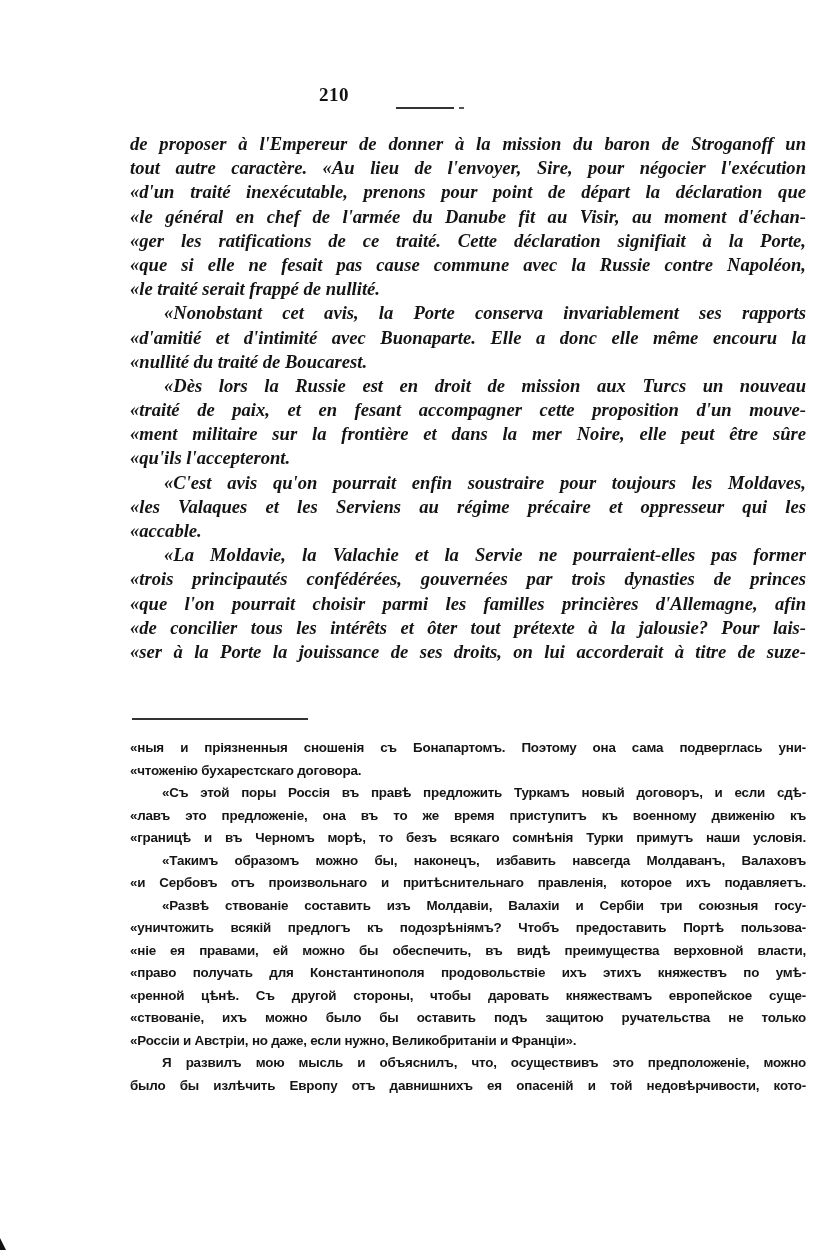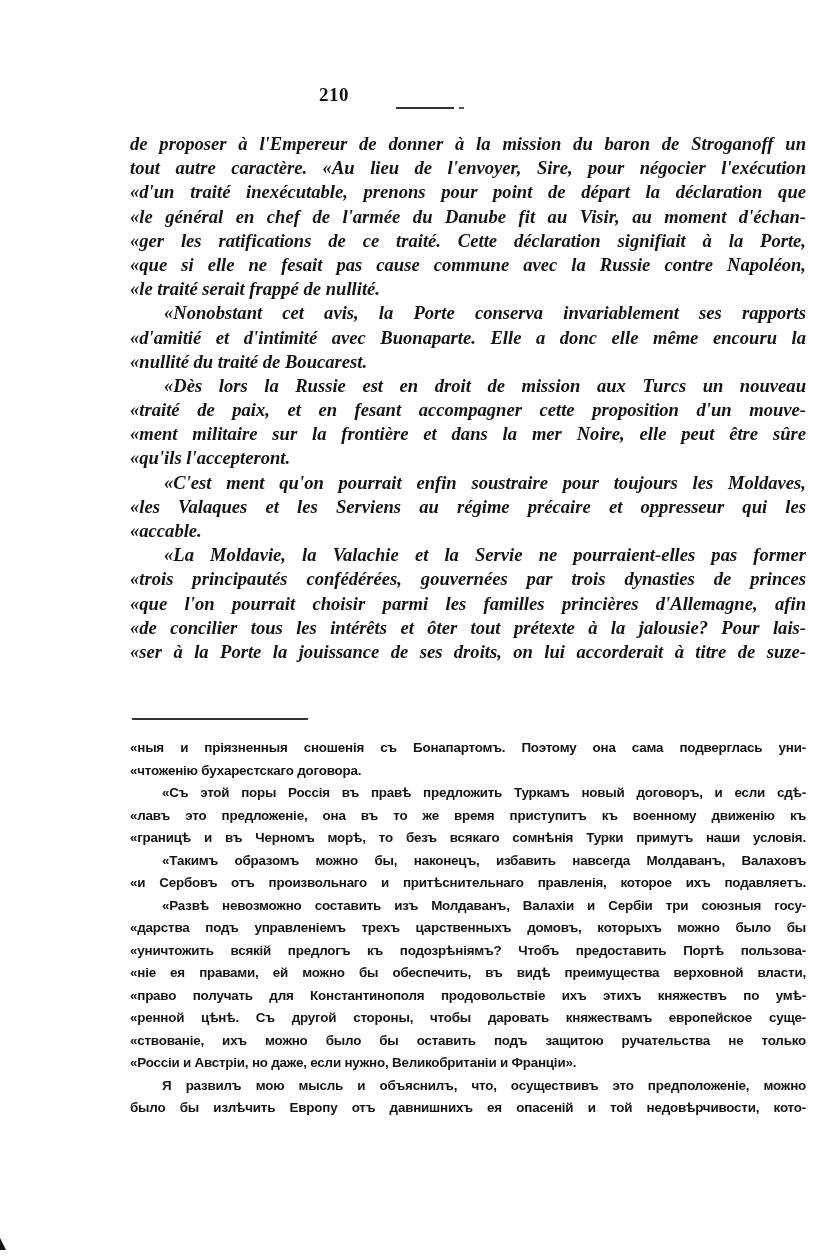--- a/index.html
+++ b/index.html
@@ -55,42 +55,41 @@
       <span class="line">«ger les ratifications de ce traité. Cette déclaration signifiait à la Porte,</span>
       <span class="line">«que si elle ne fesait pas cause commune avec la Russie contre Napoléon,</span>
       <span class="line last">«le traité serait frappé de nullité.</span>
       <span class="line indent">«Nonobstant cet avis, la Porte conserva invariablement ses rapports</span>
       <span class="line">«d'amitié et d'intimité avec Buonaparte. Elle a donc elle même encouru la</span>
       <span class="line last">«nullité du traité de Boucarest.</span>
       <span class="line indent">«Dès lors la Russie est en droit de mission aux Turcs un nouveau</span>
       <span class="line">«traité de paix, et en fesant accompagner cette proposition d'un mouve-</span>
       <span class="line">«ment militaire sur la frontière et dans la mer Noire, elle peut être sûre</span>
       <span class="line last">«qu'ils l'accepteront.</span>
-      <span class="line indent">«C'est ment qu'on pourrait enfin soustraire pour toujours les Moldaves,</span>
+      <span class="line indent">«C'est avis qu'on pourrait enfin soustraire pour toujours les Moldaves,</span>
       <span class="line">«les Valaques et les Serviens au régime précaire et oppresseur qui les</span>
       <span class="line last">«accable.</span>
       <span class="line indent">«La Moldavie, la Valachie et la Servie ne pourraient-elles pas former</span>
       <span class="line">«trois principautés confédérées, gouvernées par trois dynasties de princes</span>
       <span class="line">«que l'on pourrait choisir parmi les familles princières d'Allemagne, afin</span>
       <span class="line">«de concilier tous les intérêts et ôter tout prétexte à la jalousie? Pour lais-</span>
       <span class="line">«ser à la Porte la jouissance de ses droits, on lui accorderait à titre de suze-</span>
     </div>
 
   <div class="footnote-rule"></div>
 
   <div class="footnote-text" id="footnote-text">
       <span class="line">«ныя и пріязненныя сношенія съ Бонапартомъ. Поэтому она сама подверглась уни-</span>
       <span class="line last">«чтоженію бухарестскаго договора.</span>
       <span class="line indent">«Съ этой поры Россія въ правѣ предложить Туркамъ новый договоръ, и если сдѣ-</span>
       <span class="line">«лавъ это предложеніе, она въ то же время приступитъ къ военному движенію къ</span>
       <span class="line">«границѣ и въ Черномъ морѣ, то безъ всякаго сомнѣнія Турки примутъ наши условія.</span>
       <span class="line indent">«Такимъ образомъ можно бы, наконецъ, избавить навсегда Молдаванъ, Валаховъ</span>
       <span class="line">«и Сербовъ отъ произвольнаго и притѣснительнаго правленія, которое ихъ подавляетъ.</span>
-      <span class="line indent">«Развѣ невозможно составить изъ Молдаванъ, Валахіи и Сербіи три союзныя госу-</span>
-      <span class="line">«дарства подъ управленіемъ трехъ царственныхъ домовъ, которыхъ можно было бы</span>
+      <span class="line indent">«Развѣ ствованіе составить изъ Молдавіи, Валахіи и Сербіи три союзныя госу-</span>
       <span class="line">«уничтожить всякій предлогъ къ подозрѣніямъ? Чтобъ предоставить Портѣ пользова-</span>
       <span class="line">«ніе ея правами, ей можно бы обеспечить, въ видѣ преимущества верховной власти,</span>
       <span class="line">«право получать для Константинополя продовольствіе ихъ этихъ княжествъ по умѣ-</span>
       <span class="line">«ренной цѣнѣ. Съ другой стороны, чтобы даровать княжествамъ европейское суще-</span>
       <span class="line">«ствованіе, ихъ можно было бы оставить подъ защитою ручательства не только</span>
       <span class="line last">«Россіи и Австріи, но даже, если нужно, Великобританіи и Франціи».</span>
       <span class="line indent">Я развилъ мою мысль и объяснилъ, что, осуществивъ это предположеніе, можно</span>
       <span class="line">было бы излѣчить Европу отъ давнишнихъ ея опасеній и той недовѣрчивости, кото-</span>
     </div>
 

